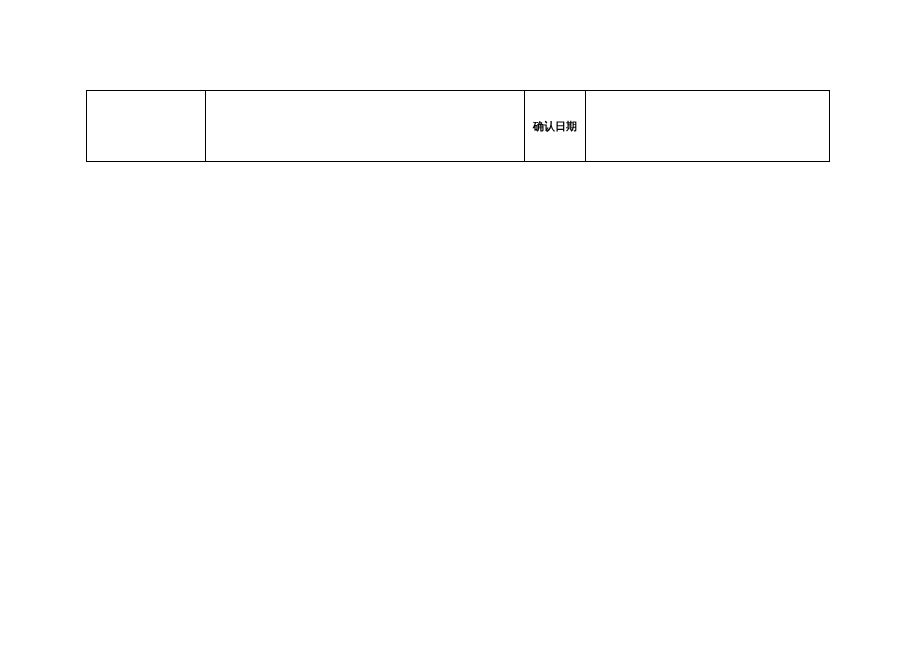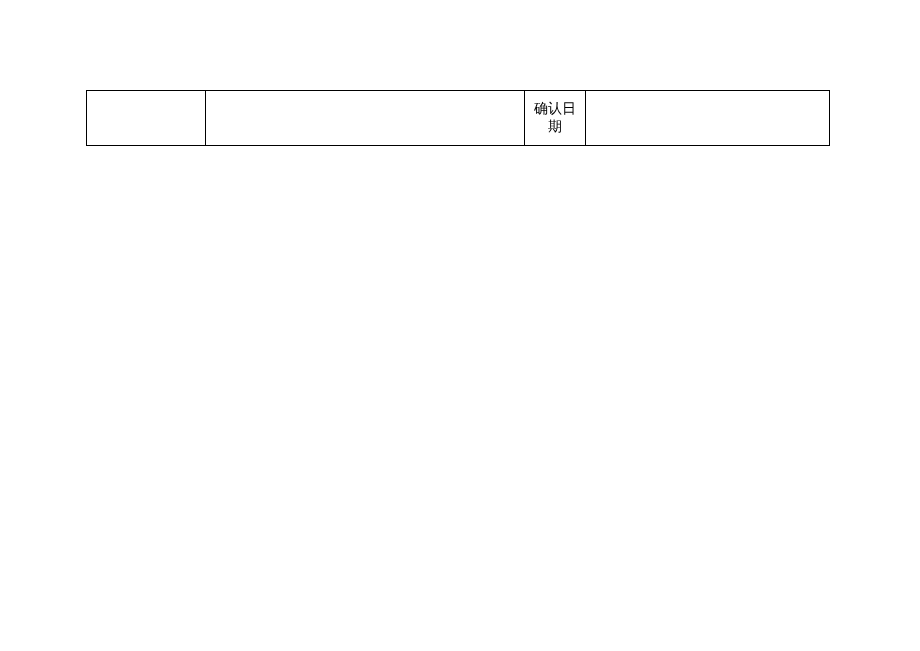--- a/index.html
+++ b/index.html
@@ -17,26 +17,26 @@
       width: 743px;
     }
     table {
       border-collapse: collapse;
       width: 100%;
       table-layout: fixed;
     }
     td {
       border: 1.5px solid #000;
       height: 38px;
-      padding: 8px 6px;
-      font-size: 14px;
+      padding: 16px 6px;
+      font-size: 11px;
       color: #000;
       text-align: center;
       vertical-align: middle;
-      font-weight: normal;
+      font-weight: bold;
     }
     .col-1 { width: 119px; }
     .col-2 { width: 319px; }
     .col-3 { width: 61px; }
     .col-4 { width: 244px; }
   </style>
 </head>
 <body>
 
 <div class="table-wrap">

